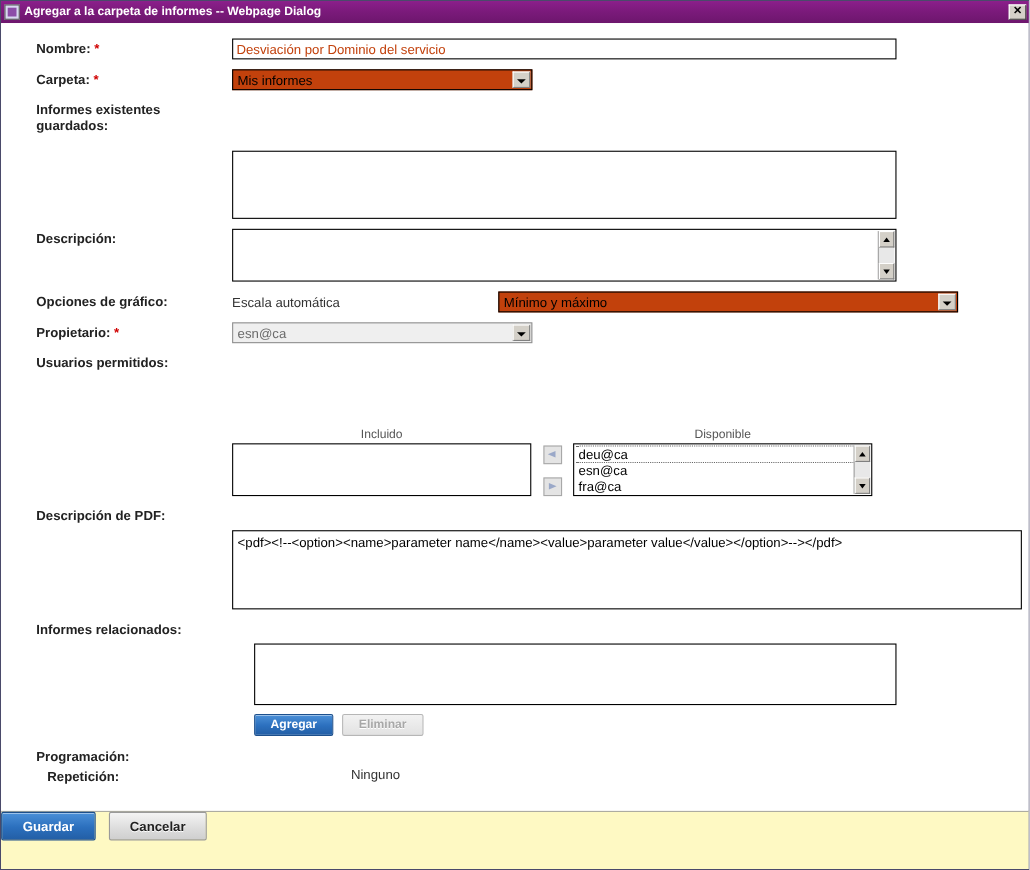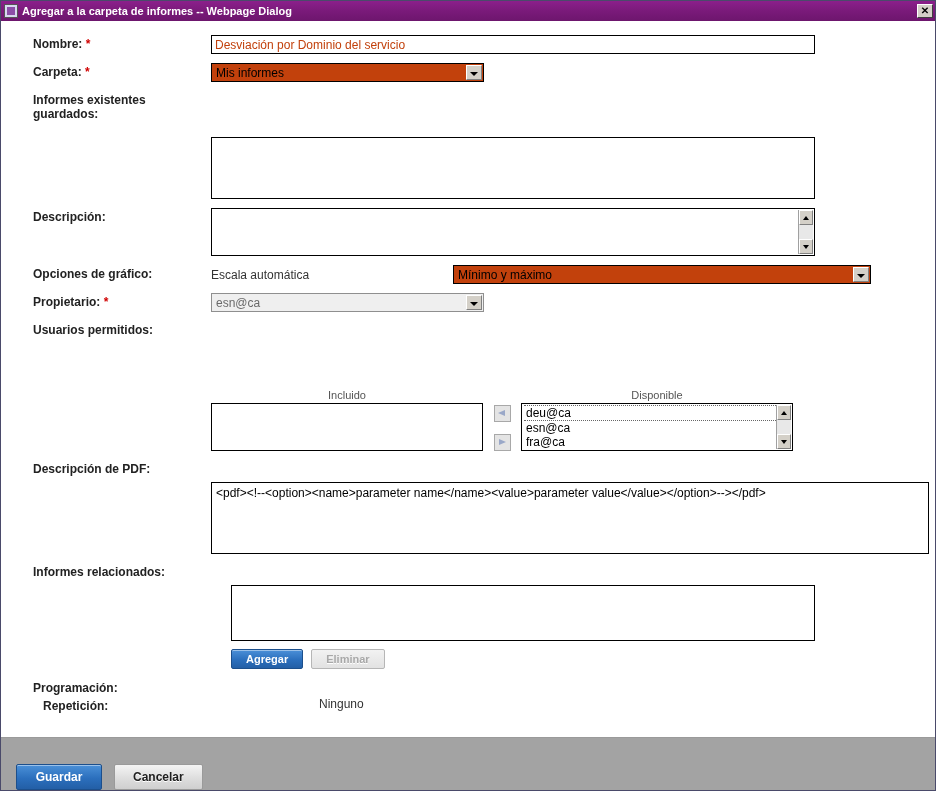--- a/index.html
+++ b/index.html
@@ -314,25 +314,25 @@
   }
   .btn-row {
     display: flex;
     gap: 8px;
     margin-top: 8px;
   }
   
   .footer {
     flex: 0 0 auto;
     height: 52px;
-    background: #a3a3a3;
+    background: #fef9c3;
     border-top: 1px solid #9a9a9a;
     display: flex;
-    align-items: flex-end;
-    padding-left: 15px;
+    align-items: flex-start;
+    padding-left: 0;
     gap: 12px;
   }
   .footer .btn {
     font-size: 12px;
     padding: 5px 18px;
     min-width: 86px;
   }
   .pdf-box {
     border: 1px solid #000;
     height: 72px;

